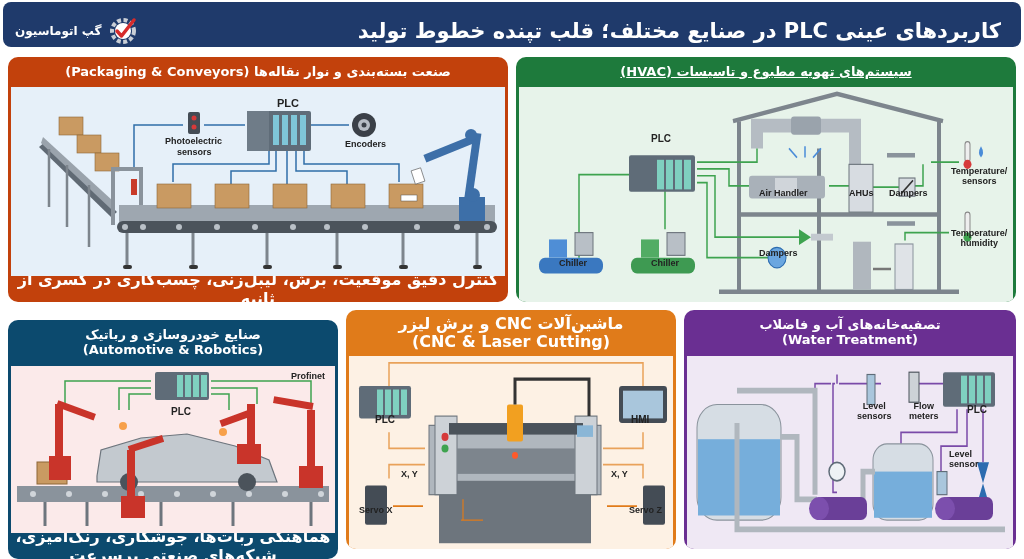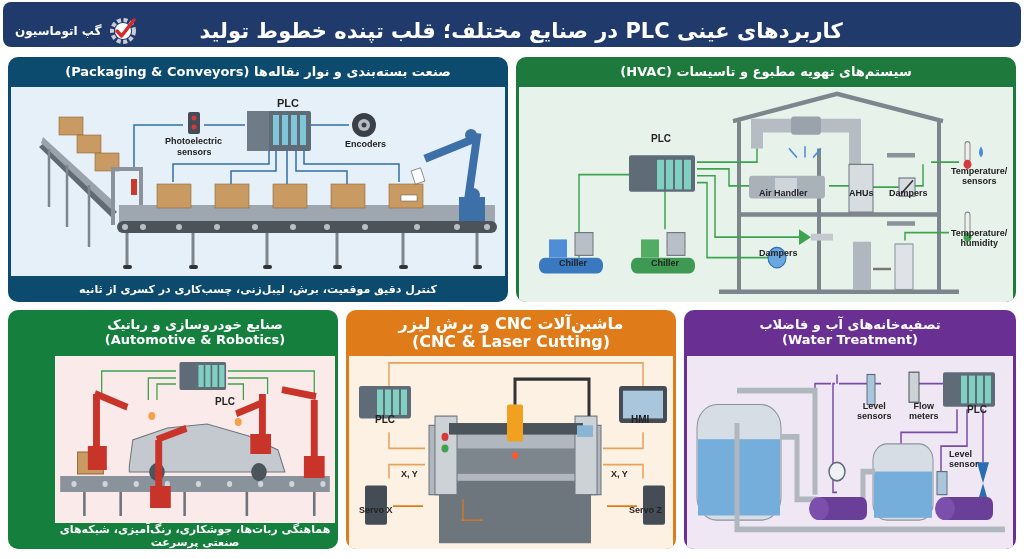--- a/index.html
+++ b/index.html
@@ -1,42 +1,42 @@
 <!DOCTYPE html>
 <html><head>
 <meta charset="utf-8">
 <style>
   * { box-sizing: border-box; margin: 0; padding: 0; }
   html, body { width: 1024px; height: 559px; overflow: hidden; background: #ffffff; font-family: "DejaVu Sans", sans-serif; }
   .root { position: relative; width: 1024px; height: 559px; }
 
   
   .banner { position: absolute; left: 3px; top: 2px; width: 1018px; height: 45px; background: #1f3a6b; border-radius: 8px; display: flex; align-items: center; justify-content: space-between; padding: 12px 20px 0 12px; }
-  .banner-title { direction: rtl; color: #ffffff; font-weight: bold; font-size: 21px; font-family: "DejaVu Sans", sans-serif; flex: 1; text-align: left; padding-left: 60px; }
+  .banner-title { direction: rtl; color: #ffffff; font-weight: bold; font-size: 21px; font-family: "DejaVu Sans", sans-serif; flex: 1; text-align: right; padding-left: 60px; }
   .brand { display: flex; align-items: center; gap: 6px; direction: rtl; }
   .brand-name { color: #ffffff; font-weight: bold; font-size: 12px; }
   .brand-logo { width: 32px; height: 32px; }
 
   
   .panel { position: absolute; border-radius: 10px; overflow: hidden; display: flex; flex-direction: column; }
   .panel-header { color: #fff; font-weight: bold; text-align: center; direction: rtl; display: flex; flex-direction: column; justify-content: center; align-items: center; line-height: 1.15; }
   .panel-body { flex: 1; position: relative; overflow: hidden; }
-  .panel-footer { color: #fff; font-weight: bold; text-align: center; direction: rtl; font-size: 11px; display: flex; align-items: center; justify-content: center; height: 26px; }
+  .panel-footer { color: #fff; font-weight: bold; text-align: center; direction: rtl; font-size: 16px; display: flex; align-items: center; justify-content: center; height: 26px; }
   .panel svg { position: absolute; left: 0; top: 0; width: 100%; height: 100%; }
   .lbl { position: absolute; font-family: "Liberation Sans", sans-serif; font-weight: bold; font-size: 9px; color: #222; text-align: center; line-height: 1.1; white-space: nowrap; }
 
-  #p-pack { left: 8px; top: 57px; width: 500px; height: 245px; background: #0c4a6e; }
+  #p-pack { left: 8px; top: 57px; width: 500px; height: 245px; background: #c2410c; }
   #p-pack .panel-header { height: 30px; font-size: 13px; }
   #p-pack .panel-body { background: #e6f0f9; margin: 0 3px; }
 
   #p-hvac { left: 516px; top: 57px; width: 500px; height: 245px; background: #1e7a3c; }
-  #p-hvac .panel-header { height: 30px; font-size: 13px; }
+  #p-hvac .panel-header { height: 30px; font-size: 13px; text-decoration: underline; }
   #p-hvac .panel-body { background: #e7f3ea; margin: 0 3px; }
 
-  #p-auto { left: 8px; top: 310px; width: 330px; height: 239px; background: #15803d; padding-left: 44px; }
+  #p-auto { left: 8px; top: 320px; width: 330px; height: 239px; background: #0c4a6e; }
   #p-auto .panel-header { height: 46px; font-size: 13px; }
   #p-auto .panel-body { background: #fbeaea; margin: 0 3px; }
 
   #p-cnc { left: 346px; top: 310px; width: 330px; height: 239px; background: #e07b1a; }
   #p-cnc .panel-header { height: 46px; font-size: 16px; }
   #p-cnc .panel-body { background: #fdf1e4; margin: 0 3px; }
 
   #p-water { left: 684px; top: 310px; width: 332px; height: 239px; background: #6a2f92; }
   #p-water .panel-header { height: 46px; font-size: 13px; }
   #p-water .panel-body { background: #efe8f4; margin: 0 3px; }

